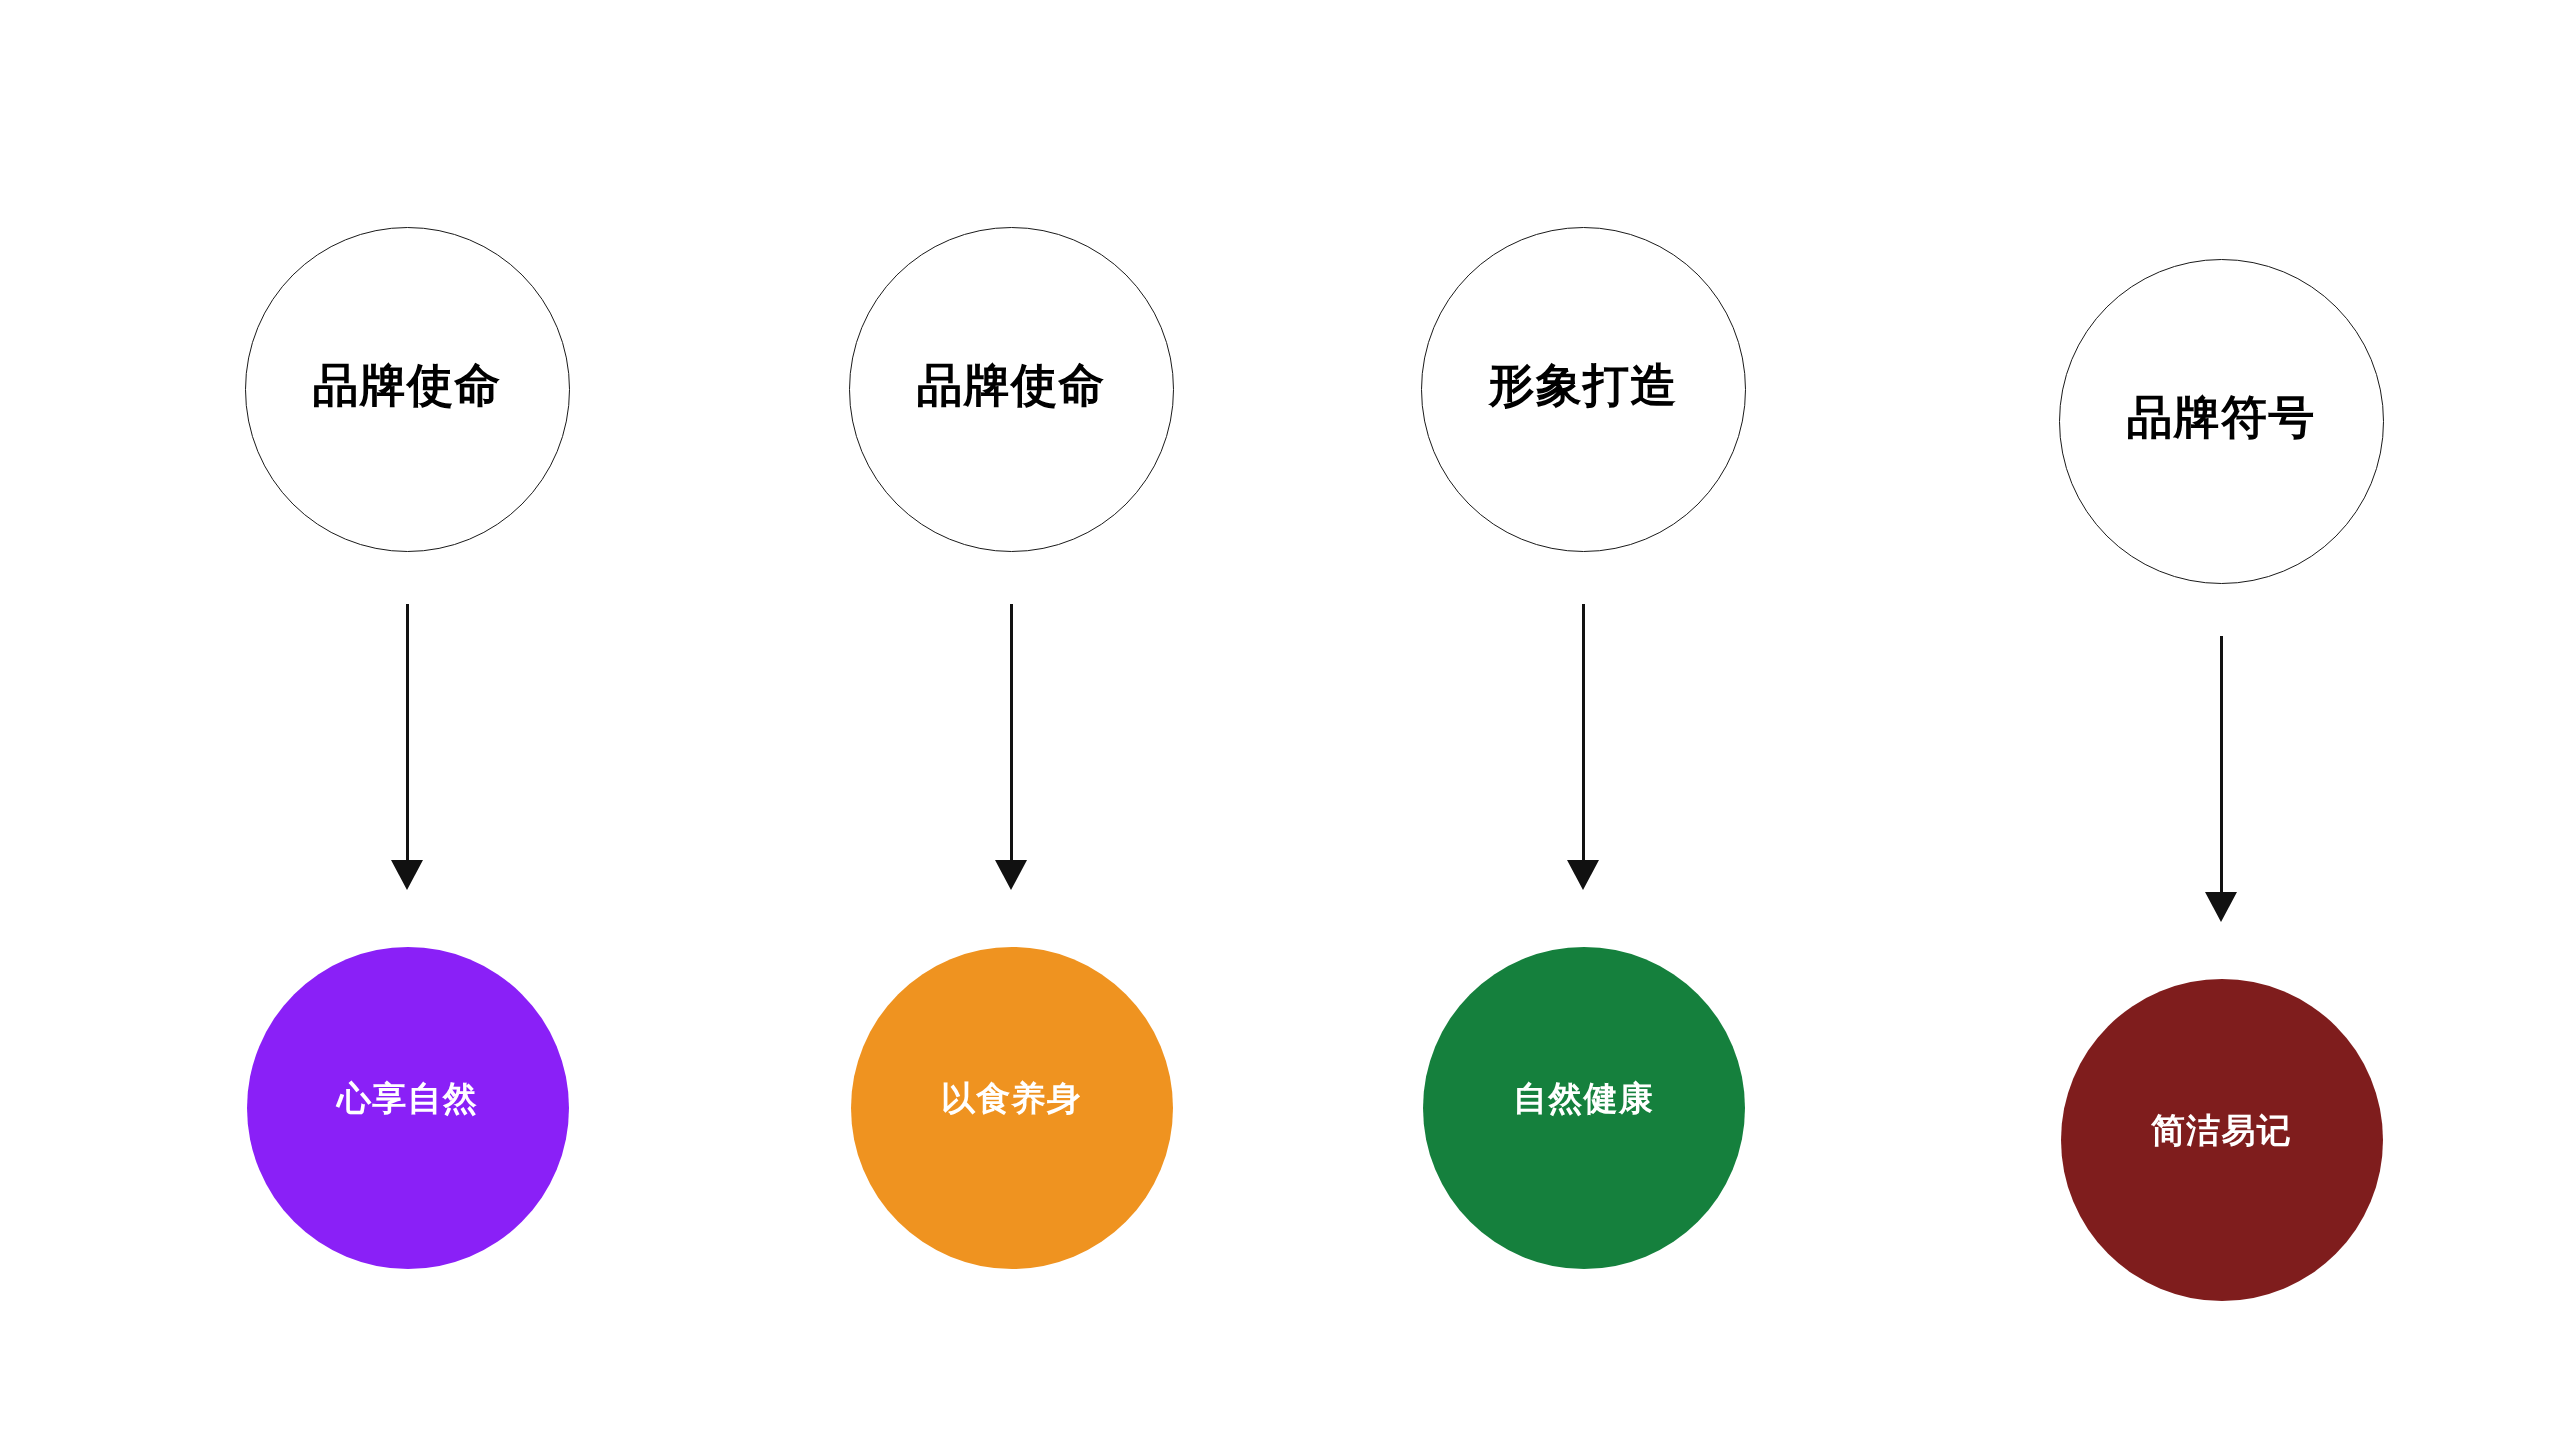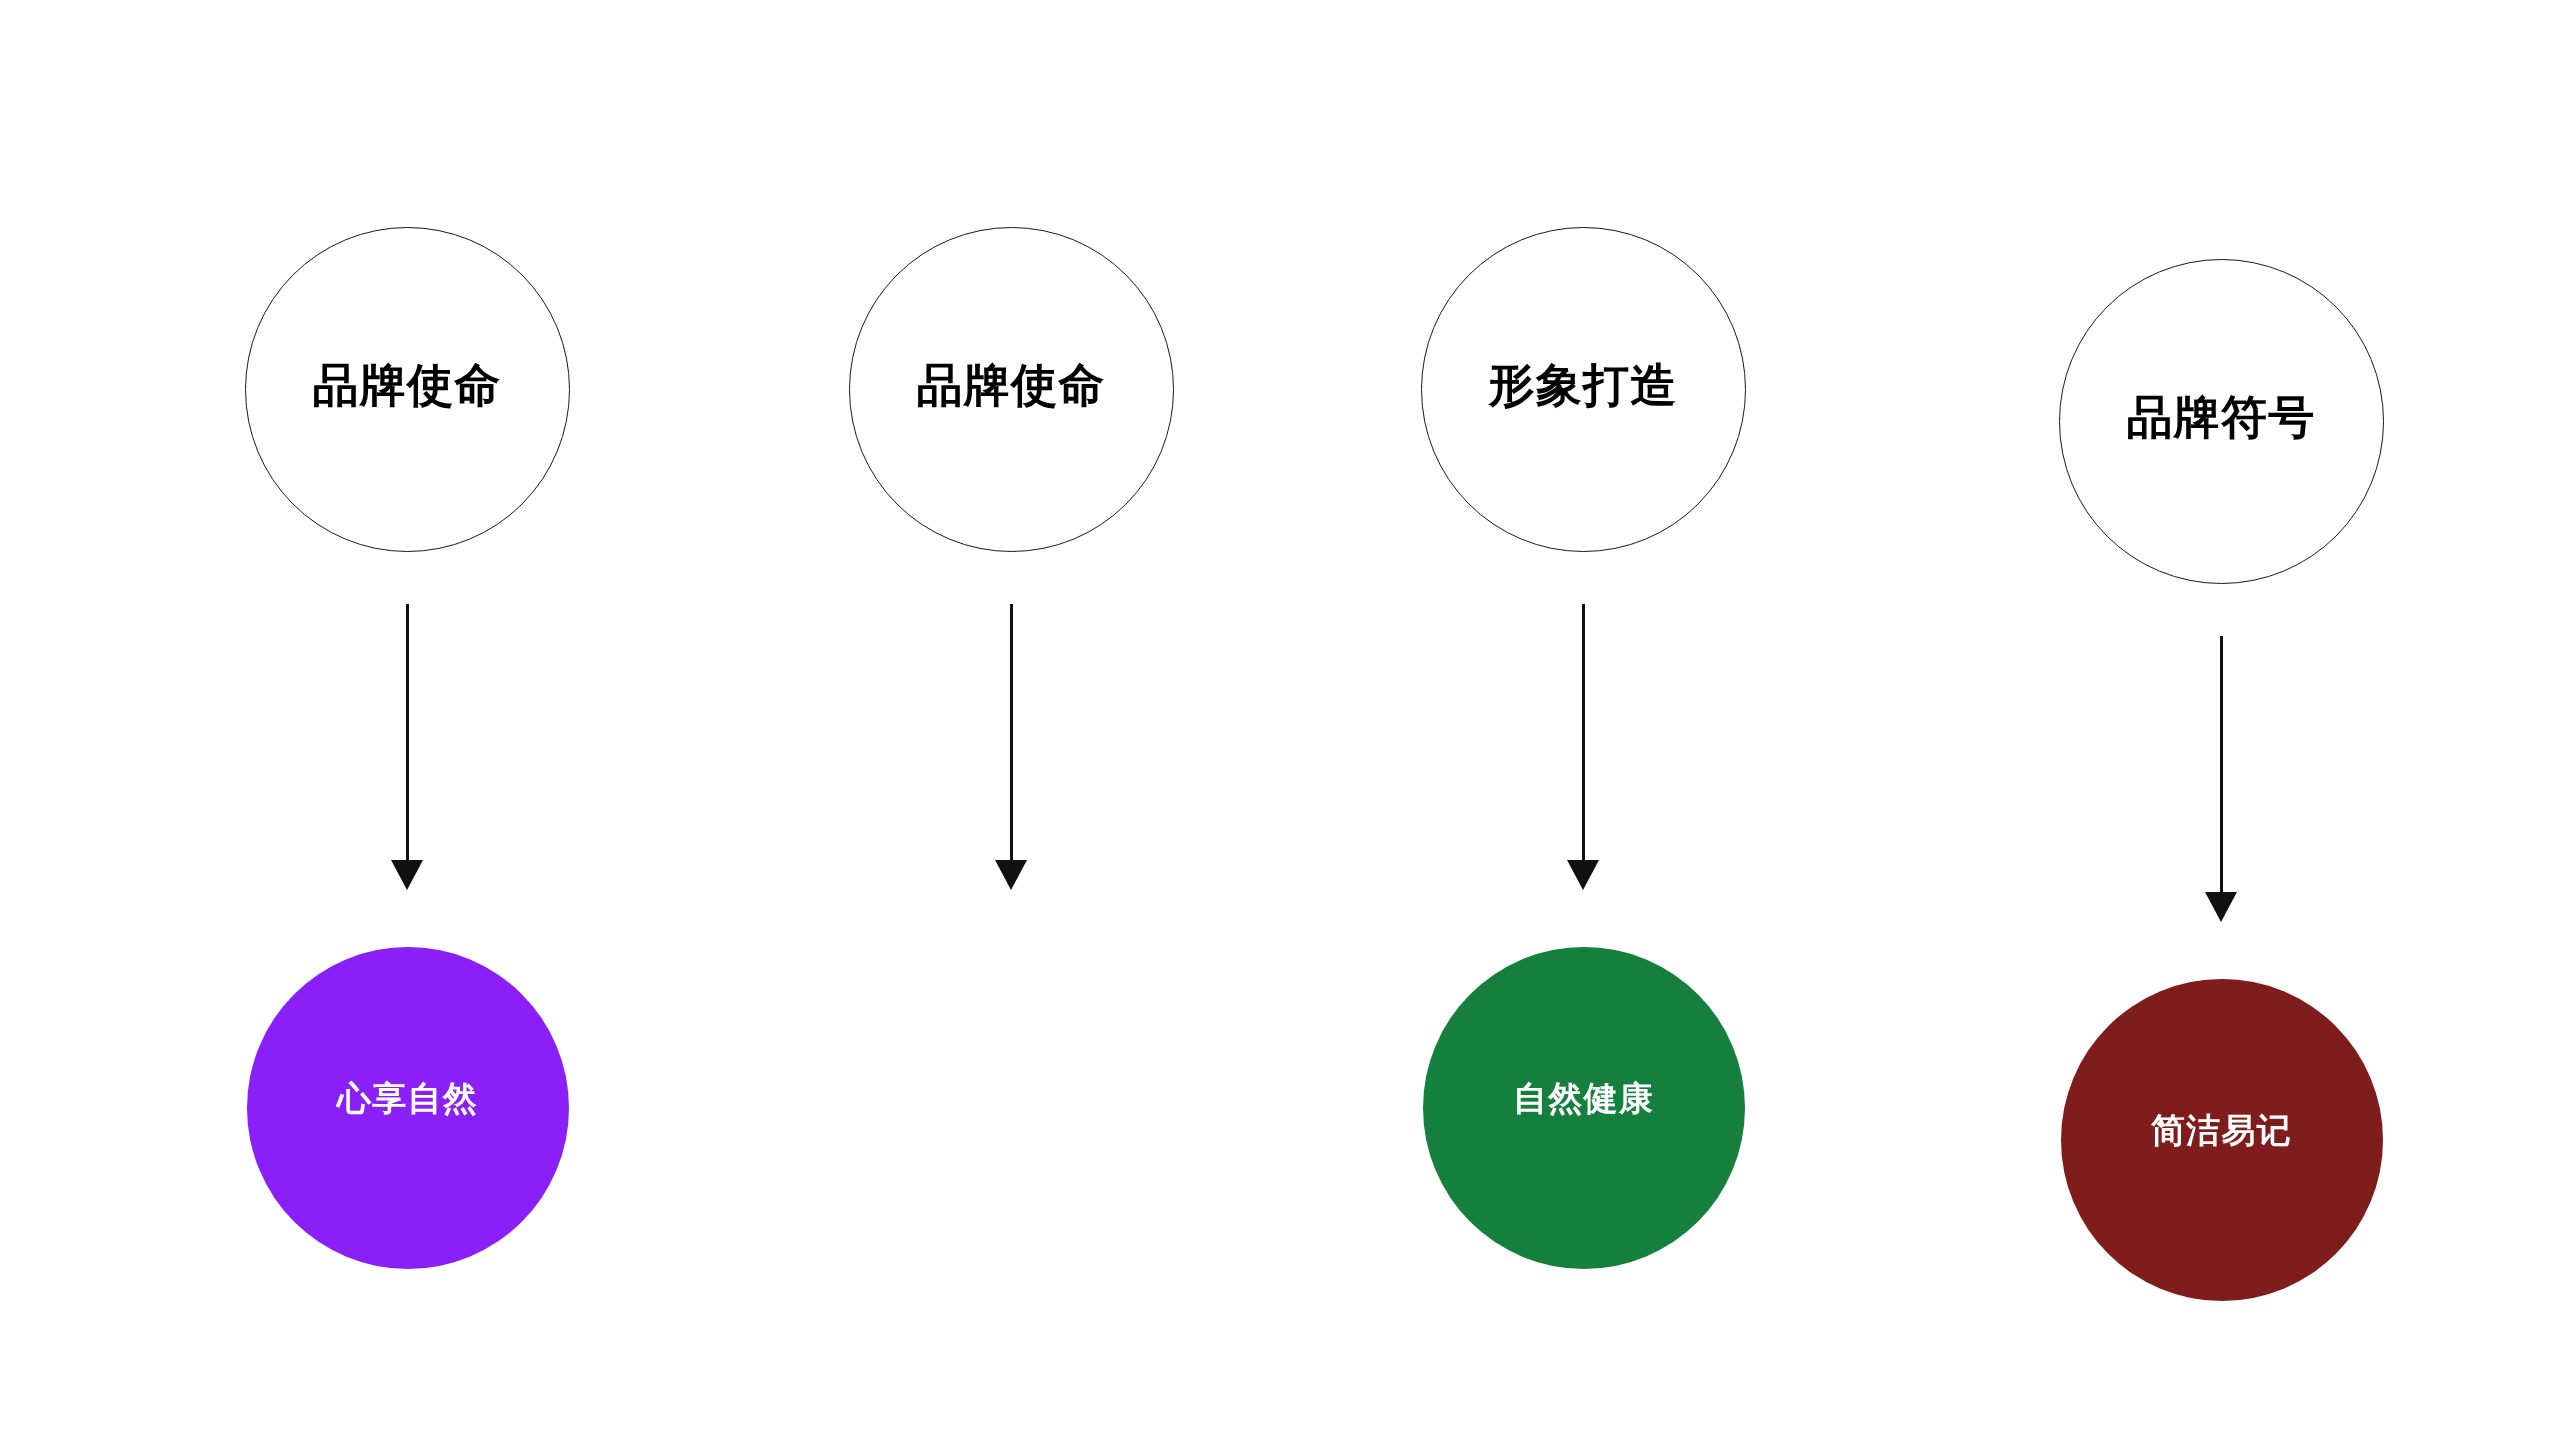--- a/index.html
+++ b/index.html
@@ -128,20 +128,23 @@
   </div>
 
   <div class="column" style="left:786px;">
     <div class="top-node">
       <div class="top-node-label">品牌使命</div>
     </div>
     <div class="arrow">
       <div class="arrow-shaft"></div>
       <div class="arrow-head"></div>
     </div>
+    <div class="bottom-node" style="background:#EF9320;">
+      <div class="bottom-node-label">以食养身</div>
+    </div>
   </div>
 
   <div class="column" style="left:1358px;text-decoration:underline;">
     <div class="top-node">
       <div class="top-node-label">形象打造</div>
     </div>
     <div class="arrow">
       <div class="arrow-shaft"></div>
       <div class="arrow-head"></div>
     </div>

